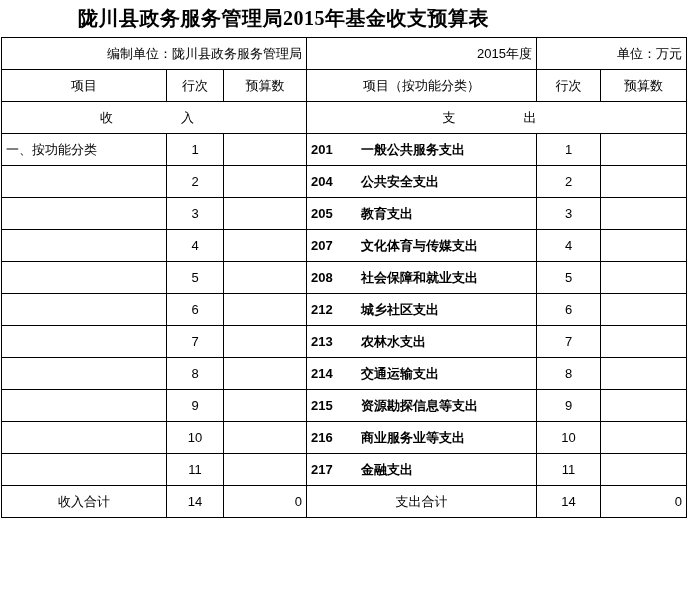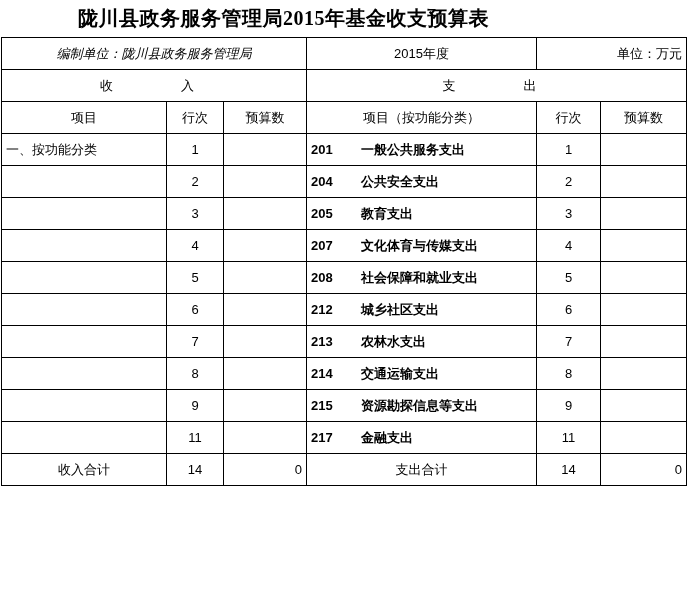--- a/index.html
+++ b/index.html
@@ -43,22 +43,22 @@
     height: 31px;
     vertical-align: middle;
     overflow: hidden;
     white-space: nowrap;
   }
   .meta-row td {
     border: 1px solid #000000;
     height: 26px;
     font-size: 12.5px;
   }
-  .meta-left { text-align: center; font-style: italic; }
-  .meta-mid { text-align: center; margin-top: 40px; }
+  .meta-left { text-align: right; }
+  .meta-mid { text-align: right; margin-top: 40px; }
   .meta-right { text-align: right; padding-right: 8px; }
 
   .grp {
     text-align: center;
     font-size: 15px;
     letter-spacing: 14px;
     padding-left: 14px;
     height: 27px;
   }
   .colhead {
@@ -107,34 +107,34 @@
       <col style="width:86px">
     </colgroup>
     <tbody>
       <tr class="meta-row">
         <td class="meta-left" colspan="3">编制单位：陇川县政务服务管理局</td>
         <td class="meta-mid">2015年度</td>
         <td class="meta-right" colspan="2">单位：万元</td>
       </tr>
 
       <tr>
-        <td class="grp" colspan="3">收　　入</td>
-        <td class="grp" colspan="3">支　　出</td>
-      </tr>
-
-      <tr>
         <td class="colhead">项目</td>
         <td class="colhead">行次</td>
         <td class="colhead">预算数</td>
         <td class="colhead">项目（按功能分类）</td>
         <td class="colhead">行次</td>
         <td class="colhead">预算数</td>
       </tr>
 
       <tr>
+        <td class="grp" colspan="3">收　　入</td>
+        <td class="grp" colspan="3">支　　出</td>
+      </tr>
+
+      <tr>
         <td class="cell-l">一、按功能分类</td>
         <td class="cell-c">1</td>
         <td class="num"></td>
         <td class="func-cell"><span class="func-code">201</span><span class="func-name">一般公共服务支出</span></td>
         <td class="cell-c">1</td>
         <td class="num"></td>
       </tr>
 
       <tr>
         <td class="cell-l"></td>
@@ -201,20 +201,28 @@
 
       <tr>
         <td class="cell-l"></td>
         <td class="cell-c">9</td>
         <td class="num"></td>
         <td class="func-cell"><span class="func-code">215</span><span class="func-name">资源勘探信息等支出</span></td>
         <td class="cell-c">9</td>
         <td class="num"></td>
       </tr>
 
+      <tr>
+        <td class="cell-l"></td>
+        <td class="cell-c">10</td>
+        <td class="num"></td>
+        <td class="func-cell"><span class="func-code">216</span><span class="func-name">商业服务业等支出</span></td>
+        <td class="cell-c">10</td>
+        <td class="num"></td>
+      </tr>
 
       <tr>
         <td class="cell-l"></td>
         <td class="cell-c">11</td>
         <td class="num"></td>
         <td class="func-cell"><span class="func-code">217</span><span class="func-name">金融支出</span></td>
         <td class="cell-c">11</td>
         <td class="num"></td>
       </tr>
 

